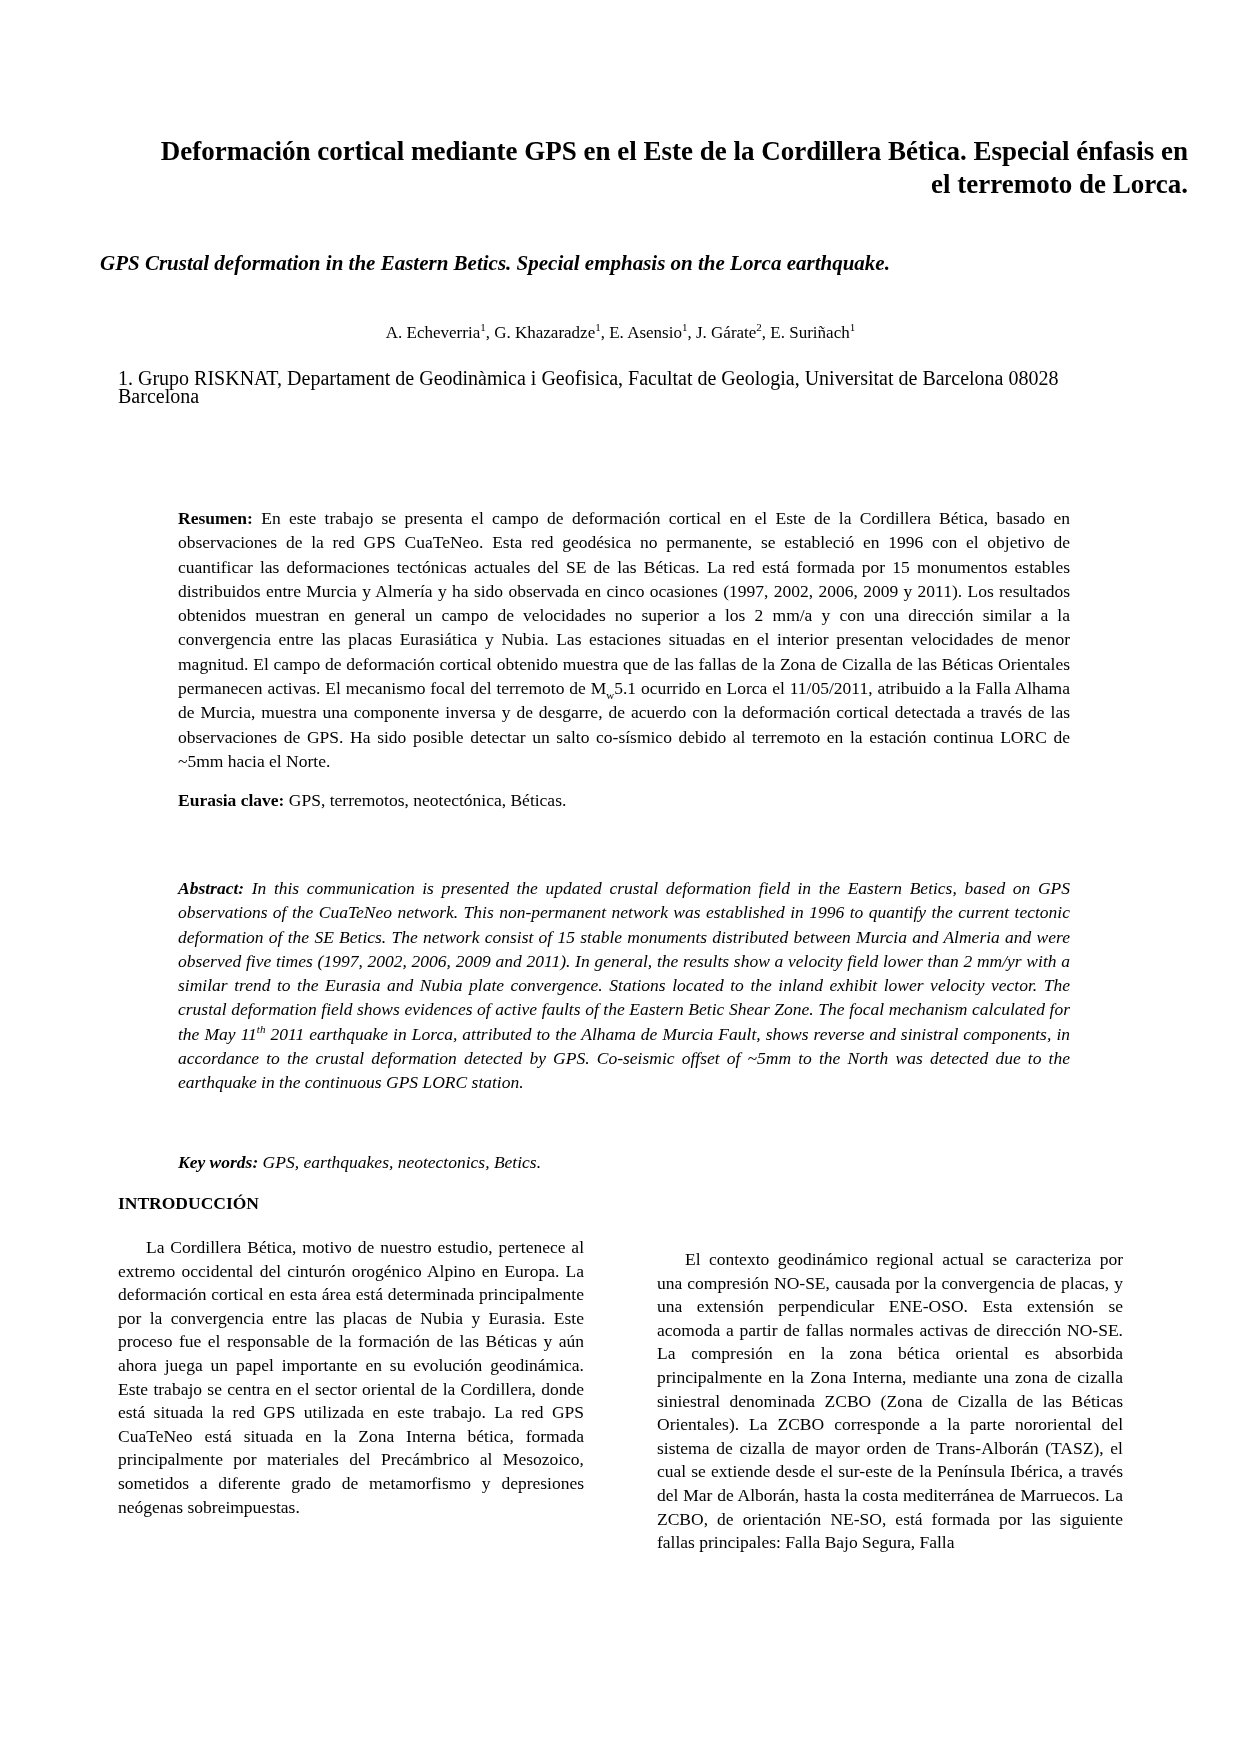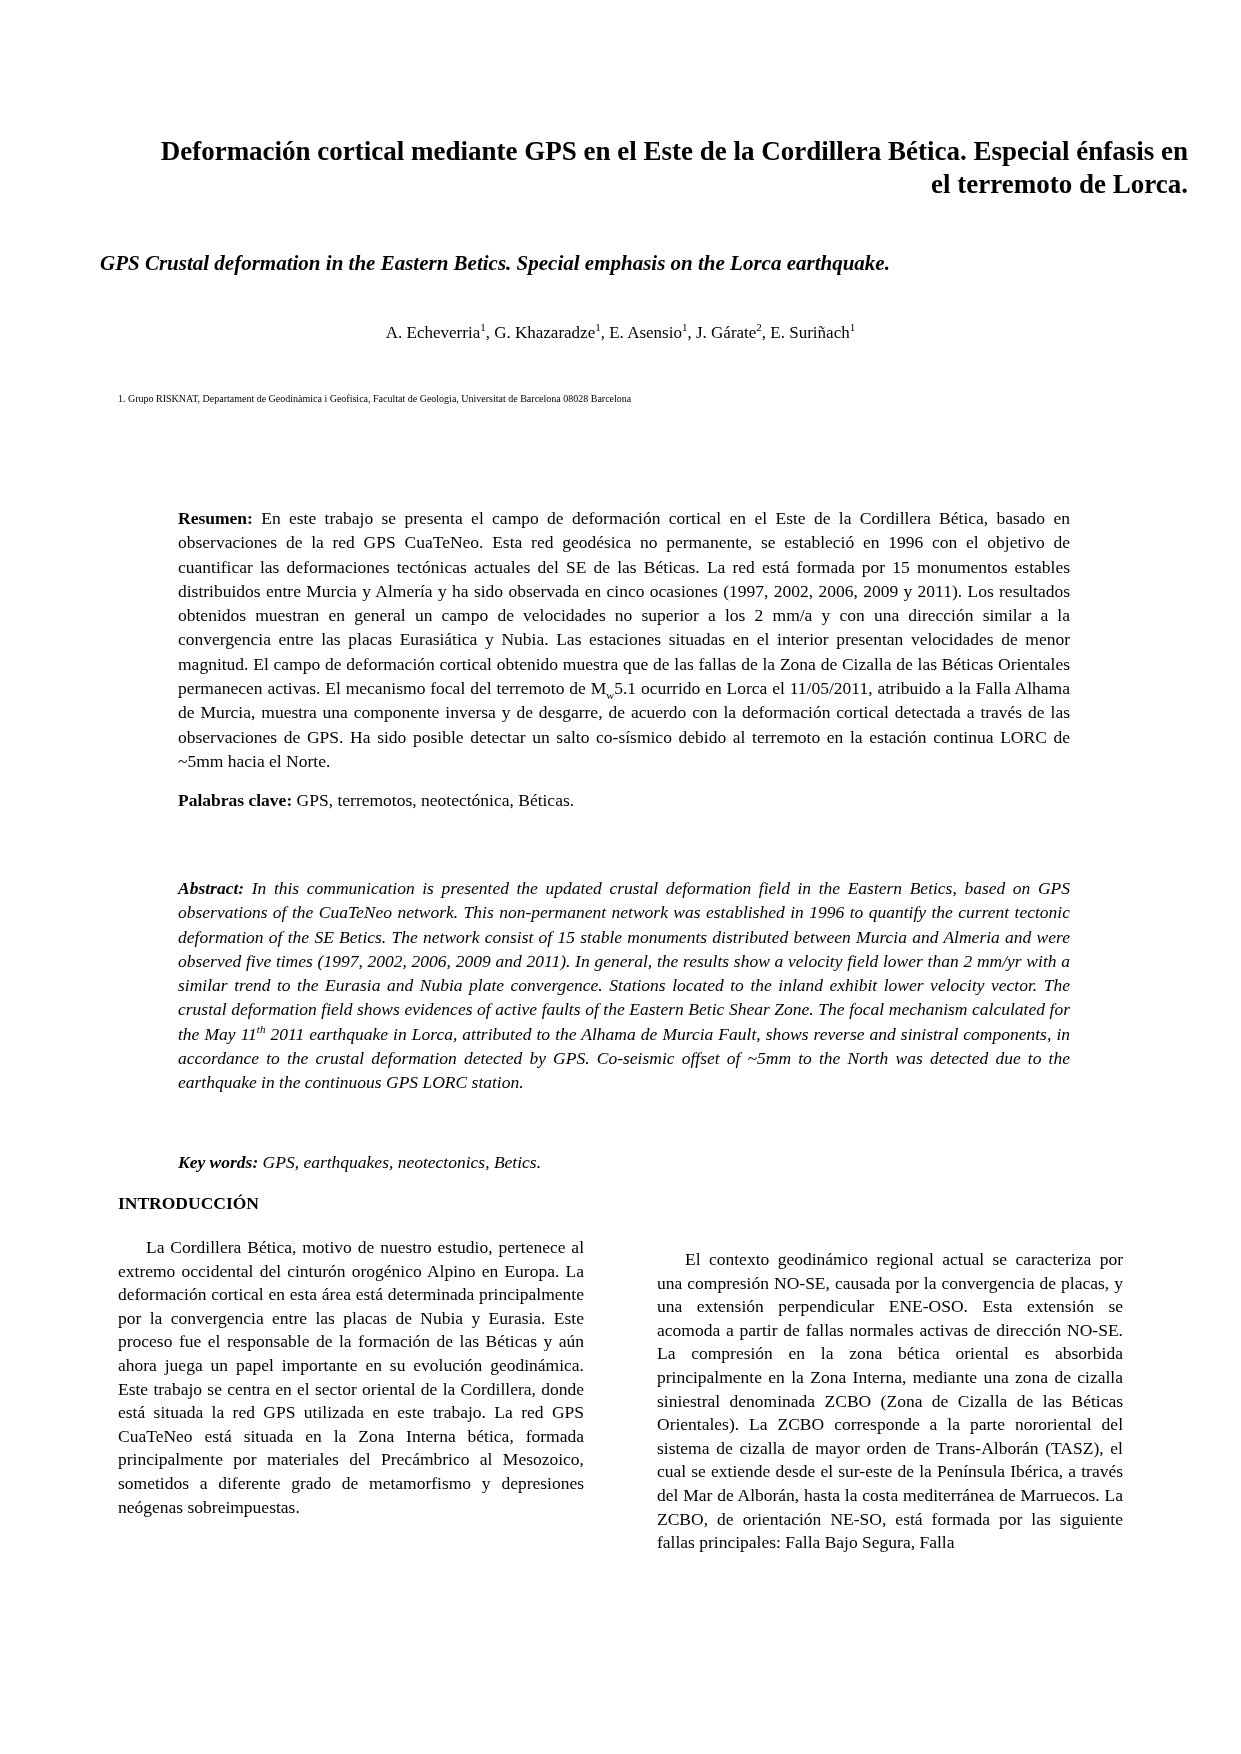--- a/index.html
+++ b/index.html
@@ -14,22 +14,22 @@
   .subtitle {
     position: absolute; left: 100px; top: 250px; width: 1041px;
     text-align: left; font-weight: bold; font-style: italic; font-size: 21px; line-height: 26px;
   }
   .authors {
     position: absolute; left: 100px; top: 322px; width: 1041px;
     text-align: center; font-weight: normal; font-size: 17px; line-height: 22px;
   }
   .authors sup { font-size: 11px; line-height: 0; }
   .affils {
-    position: absolute; left: 118px; top: 390px; width: 1000px;
-    font-size: 10px; line-height: 17.5px;
+    position: absolute; left: 118px; top: 370px; width: 1000px;
+    font-size: 20px; line-height: 17.5px;
   }
   .affils div { margin: 0; }
   .abs-block {
     position: absolute; left: 178px; width: 892px;
     font-size: 17.5px; line-height: 24.3px; text-align: justify;
   }
   .resumen { top: 506px; }
   .palabras { top: 788px; }
   .abstract { top: 876px; font-style: italic; }
   .keywords { top: 1150px; font-style: italic; }
@@ -61,21 +61,21 @@
   <span><span>J. Gárate</span><sup>2</sup></span>,
   <span><span>E. Suriñach</span><sup>1</sup></span>
 </div>
 
 <div class="affils">
   <div>1. Grupo RISKNAT, Departament de Geodinàmica i Geofisica, Facultat de Geologia, Universitat de Barcelona 08028 Barcelona</div>
 </div>
 
 <div class="abs-block resumen"><span class="lbl">Resumen:</span><span> En este trabajo se presenta el campo de deformación cortical en el Este de la Cordillera Bética, basado en observaciones de la red GPS CuaTeNeo. Esta red geodésica no permanente, se estableció en 1996 con el objetivo de cuantificar las deformaciones tectónicas actuales del SE de las Béticas. La red está formada por 15 monumentos estables distribuidos entre Murcia y Almería y ha sido observada en cinco ocasiones (1997, 2002, 2006, 2009 y 2011). Los resultados obtenidos muestran en general un campo de velocidades no superior a los 2 mm/a y con una dirección similar a la convergencia entre las placas Eurasiática y Nubia. Las estaciones situadas en el interior presentan velocidades de menor magnitud. El campo de deformación cortical obtenido muestra que de las fallas de la Zona de Cizalla de las Béticas Orientales permanecen activas. El mecanismo focal del terremoto de M</span><sub>w</sub><span>5.1 ocurrido en Lorca el 11/05/2011, atribuido a la Falla Alhama de Murcia, muestra una componente inversa y de desgarre, de acuerdo con la deformación cortical detectada a través de las observaciones de GPS. Ha sido posible detectar un salto co-sísmico debido al terremoto en la estación continua LORC de ~5mm hacia el Norte.</span></div>
 
-<div class="abs-block palabras"><span class="lbl">Palabras clave:</span><span> GPS, terremotos, neotectónica, Béticas.</span></div>
+<div class="abs-block palabras"><span class="lbl">Eurasia clave:</span><span> GPS, terremotos, neotectónica, Béticas.</span></div>
 
 <div class="abs-block abstract"><span class="lbl">Abstract:</span><span> In this communication is presented the updated crustal deformation field in the Eastern Betics, based on GPS observations of the CuaTeNeo network. This non-permanent network was established in 1996 to quantify the current tectonic deformation of the SE Betics. The network consist of 15 stable monuments distributed between Murcia and Almeria and were observed five times (1997, 2002, 2006, 2009 and 2011). In general, the results show a velocity field lower than 2 mm/yr with a similar trend to the Eurasia and Nubia plate convergence. Stations located to the inland exhibit lower velocity vector. The crustal deformation field shows evidences of  active faults of the Eastern Betic Shear Zone. The focal mechanism calculated for the May 11</span><sup>th</sup><span> 2011 earthquake in Lorca, attributed to the Alhama de Murcia Fault, shows reverse and sinistral components, in accordance to the crustal deformation detected by GPS. Co-seismic offset of ~5mm to the North was detected due to the earthquake in the continuous GPS LORC station.</span></div>
 
 <div class="abs-block keywords"><span class="lbl">Key words:</span><span> GPS, earthquakes, neotectonics, Betics.</span></div>
 
 <div class="section-heading">INTRODUCCIÓN</div>
 
 <div class="col col-left">
   <p>La Cordillera Bética, motivo de nuestro estudio, pertenece al extremo occidental del cinturón orogénico Alpino en Europa. La deformación cortical en esta área está determinada principalmente por la convergencia entre las placas de Nubia y Eurasia. Este proceso fue el responsable de la formación de las Béticas y aún ahora juega un papel importante en su evolución geodinámica. Este trabajo se centra en el sector oriental de la Cordillera, donde está situada la red GPS utilizada en este trabajo. La red GPS CuaTeNeo está situada en la Zona Interna bética, formada principalmente por materiales del Precámbrico al Mesozoico, sometidos a diferente grado de metamorfismo y depresiones neógenas sobreimpuestas.</p>
 </div>

